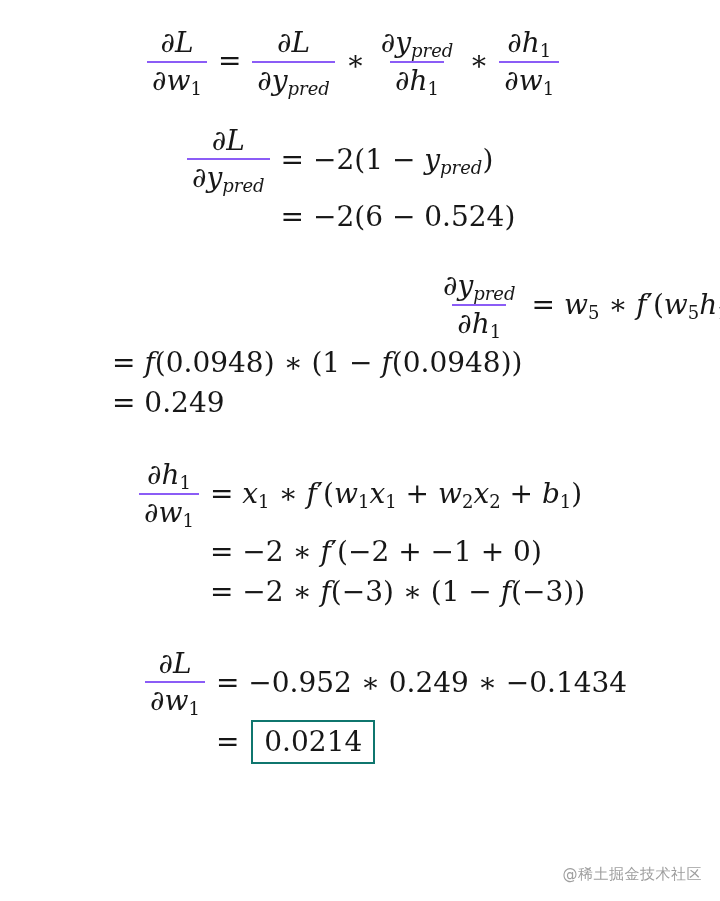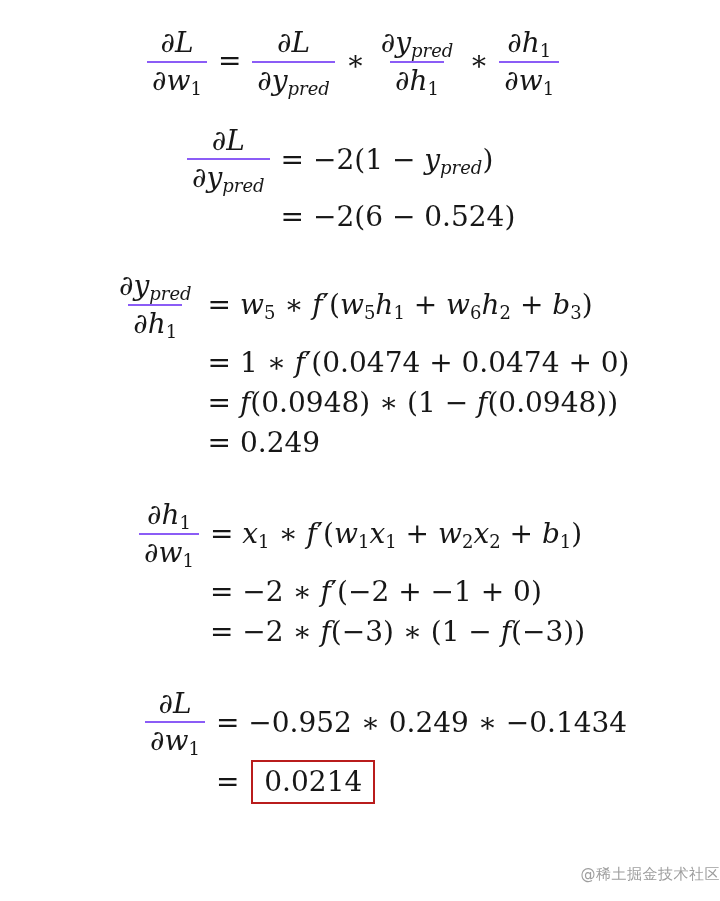--- a/index.html
+++ b/index.html
@@ -54,28 +54,28 @@
     align-items: center;
     vertical-align: middle;
     text-align: center;
     line-height: 1.18;
     margin: 2px 2px;
   }
   .frac .num { padding: 0 5px 1px 5px; white-space: pre; }
   .frac .den { border-top: 2px solid #8b5cf6; padding: 1px 5px 0 5px; white-space: pre; }
   .boxed {
     display: inline-block;
-    border: 2px solid #b91c1c;
+    border: 2px solid #0f766e;
     padding: 3px 11px;
     margin-left: 3px;
     line-height: 1.2;
   }
   .watermark {
     position: absolute;
-    right: 0;
+    right: 18px;
     bottom: 17px;
     font-family: "DejaVu Sans", sans-serif;
     font-size: 15px;
     letter-spacing: 0.5px;
     color: #9e9e9e;
   }
 </style>
 </head>
 <body>
 
@@ -103,21 +103,20 @@
     </div>
     <div class="eq-block eq-2">
       <div class="lhs-cell">
         <span class="frac">
           <span class="num"><span class="mv">∂y</span><span class="ms mi">pred</span></span>
           <span class="den"><span class="mv">∂h</span><span class="ms">1</span></span>
         </span>
       </div>
       <div class="eq-line"><span class="mt">= </span><span class="mv">w</span><span class="ms">5</span><span class="mt"> ∗ </span><span class="mv">f</span><span class="mt">′(</span><span class="mv">w</span><span class="ms">5</span><span class="mv">h</span><span class="ms">1</span><span class="mt"> + </span><span class="mv">w</span><span class="ms">6</span><span class="mv">h</span><span class="ms">2</span><span class="mt"> + </span><span class="mv">b</span><span class="ms">3</span><span class="mt">)</span></div>
       <div class="lhs-cell"></div>
-      <div class="eq-line"><span class="mt">= 1 ∗ </span><span class="mv">f</span><span class="mt">′(0.0474 + 0.0474 + 0)</span></div>
       <div class="lhs-cell"></div>
       <div class="eq-line"><span class="mt">= </span><span class="mv">f</span><span class="mt">(0.0948) ∗ (1 − </span><span class="mv">f</span><span class="mt">(0.0948))</span></div>
       <div class="lhs-cell"></div>
       <div class="eq-line"><span class="mt">= 0.249</span></div>
     </div>
     <div class="eq-block eq-3">
       <div class="lhs-cell">
         <span class="frac">
           <span class="num"><span class="mv">∂h</span><span class="ms">1</span></span>
           <span class="den"><span class="mv">∂w</span><span class="ms">1</span></span>

